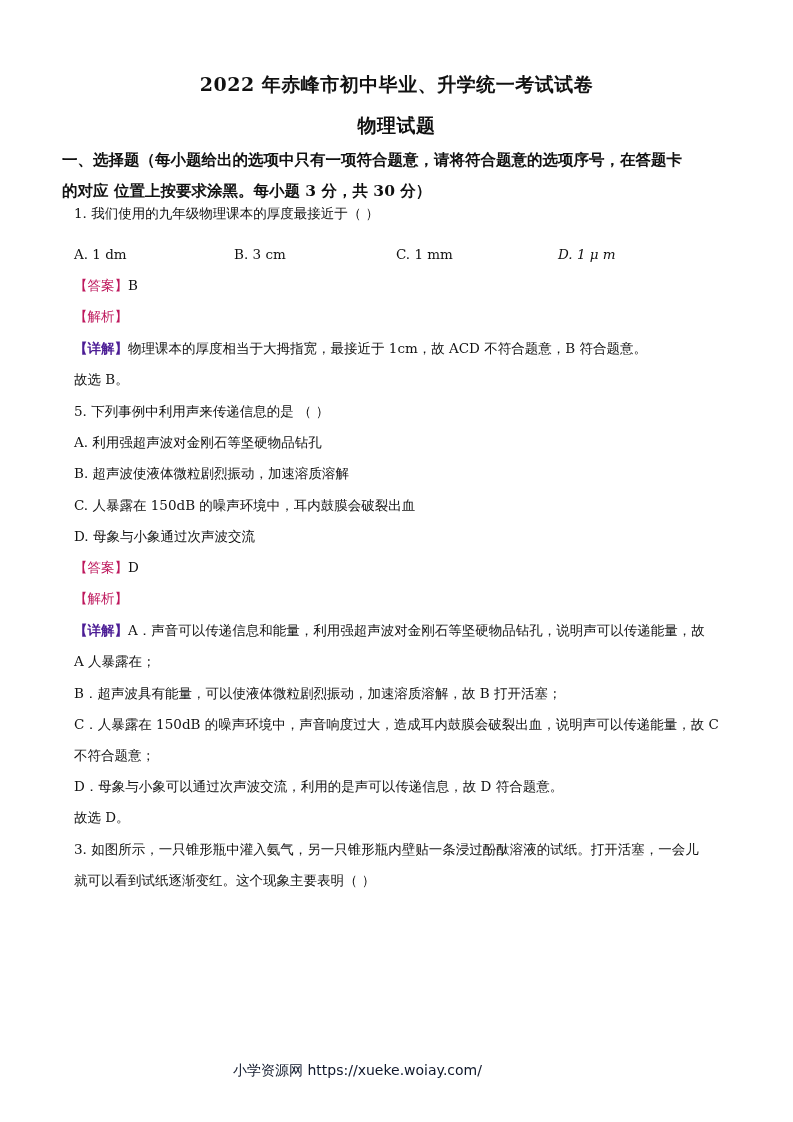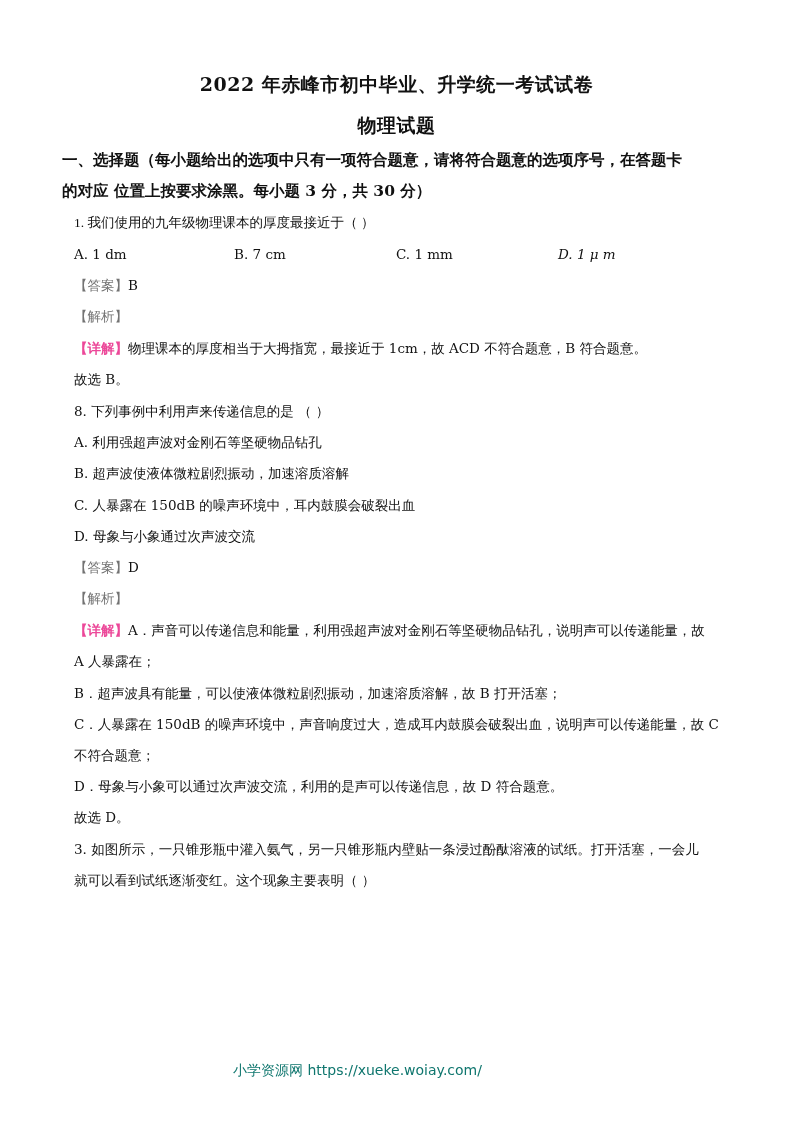--- a/index.html
+++ b/index.html
@@ -14,56 +14,56 @@
   }
   .title.main { top: 72px; }
   .title.sub { top: 113px; }
   .line {
     position: absolute; left: 74px; font-size: 13.5px; white-space: nowrap; line-height: 18px;
   }
   .section {
     position: absolute; left: 62px; font-size: 15.5px; font-weight: bold; white-space: nowrap; line-height: 20px;
   }
   .opt { position: absolute; font-size: 13.5px; white-space: nowrap; line-height: 18px; }
-  .tag { color: #737373; }
-  .tag-dark { color: #ec4899; font-weight: bold; }
+  .tag { color: #be185d; }
+  .tag-dark { color: #4c1d95; font-weight: bold; }
   .footer {
     position: absolute; top: 1062px; left: 0; width: 715px; text-align: center;
     font-family: "DejaVu Sans", "Liberation Sans", sans-serif;
-    font-size: 14px; color: #0f766e;
+    font-size: 14px; color: #0f172a;
   }
 </style>
 </head>
 <body>
 
 <div>
   <div class="title main">2022 年赤峰市初中毕业、升学统一考试试卷</div>
   <div class="title sub">物理试题</div>
 
   <div class="section" style="top:150px;font-family:Liberation Serif, serif;">一、选择题（每小题给出的选项中只有一项符合题意，请将符合题意的选项序号，在答题卡</div>
   <div class="section" style="top:181px;">的对应  位置上按要求涂黑。每小题 3 分，共 30 分）</div>
 
-  <div class="line" style="top:214px;font-family:Liberation Serif, serif;">1. 我们使用的九年级物理课本的厚度最接近于（  ）</div>
+  <div class="line" style="top:204px;">1. 我们使用的九年级物理课本的厚度最接近于（  ）</div>
   <div class="opt" style="top:245px; left:74px;">A. 1 dm</div>
-  <div class="opt" style="top:245px; left:234px;">B. 7 cm</div>
+  <div class="opt" style="top:245px; left:234px;">B. 3 cm</div>
   <div class="opt" style="top:245px; left:396px;">C. 1 mm</div>
   <div class="opt" style="top:245px; left:558px;font-style:italic;">D. 1   μ m</div>
 
   <div class="line" style="top:276px;">
     <span class="tag">【答案】</span><span>B</span>
   </div>
   <div class="line" style="top:307px;">
     <span class="tag">【解析】</span>
   </div>
   <div class="line" style="top:339px;">
     <span class="tag-dark">【详解】</span><span>物理课本的厚度相当于大拇指宽，最接近于 1cm，故 ACD 不符合题意，B 符合题意。</span>
   </div>
   <div class="line" style="top:370px;">故选 B。</div>
 
-  <div class="line" style="top:402px;">8. 下列事例中利用声来传递信息的是   （        ）</div>
+  <div class="line" style="top:402px;">5. 下列事例中利用声来传递信息的是   （        ）</div>
   <div class="line" style="top:433px;">A.  利用强超声波对金刚石等坚硬物品钻孔</div>
   <div class="line" style="top:464px;">B.  超声波使液体微粒剧烈振动，加速溶质溶解</div>
   <div class="line" style="top:496px;">C.  人暴露在 150dB 的噪声环境中，耳内鼓膜会破裂出血</div>
   <div class="line" style="top:527px;">D.  母象与小象通过次声波交流</div>
 
   <div class="line" style="top:558px;">
     <span class="tag">【答案】</span><span>D</span>
   </div>
   <div class="line" style="top:589px;">
     <span class="tag">【解析】</span>

